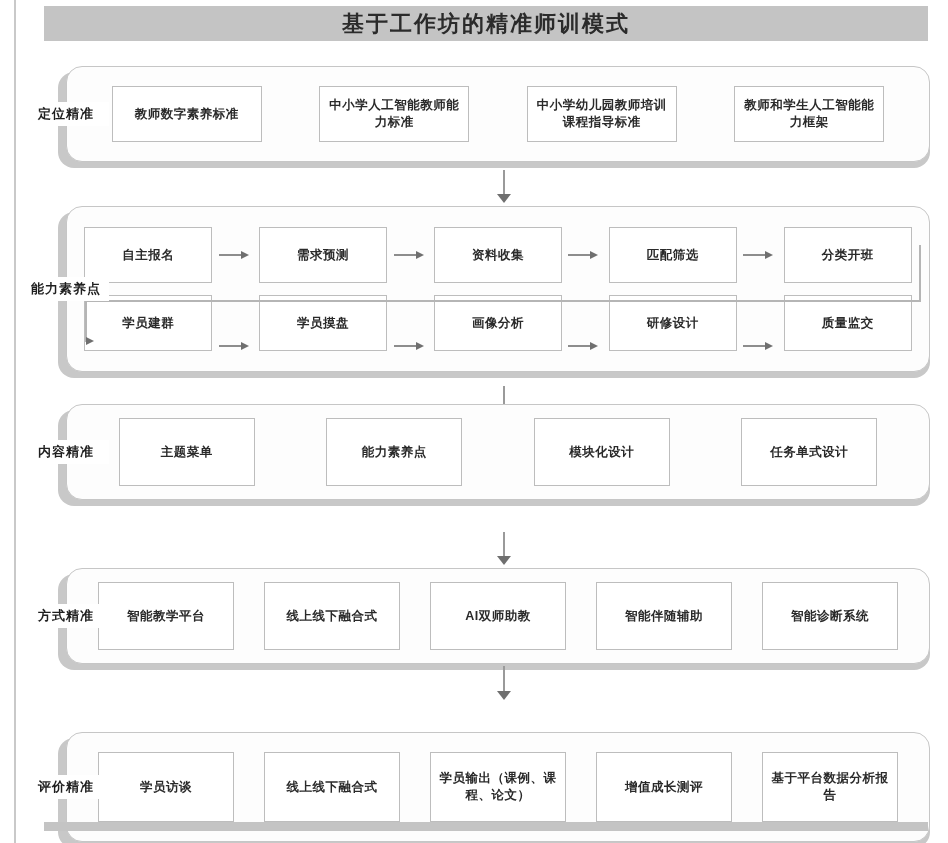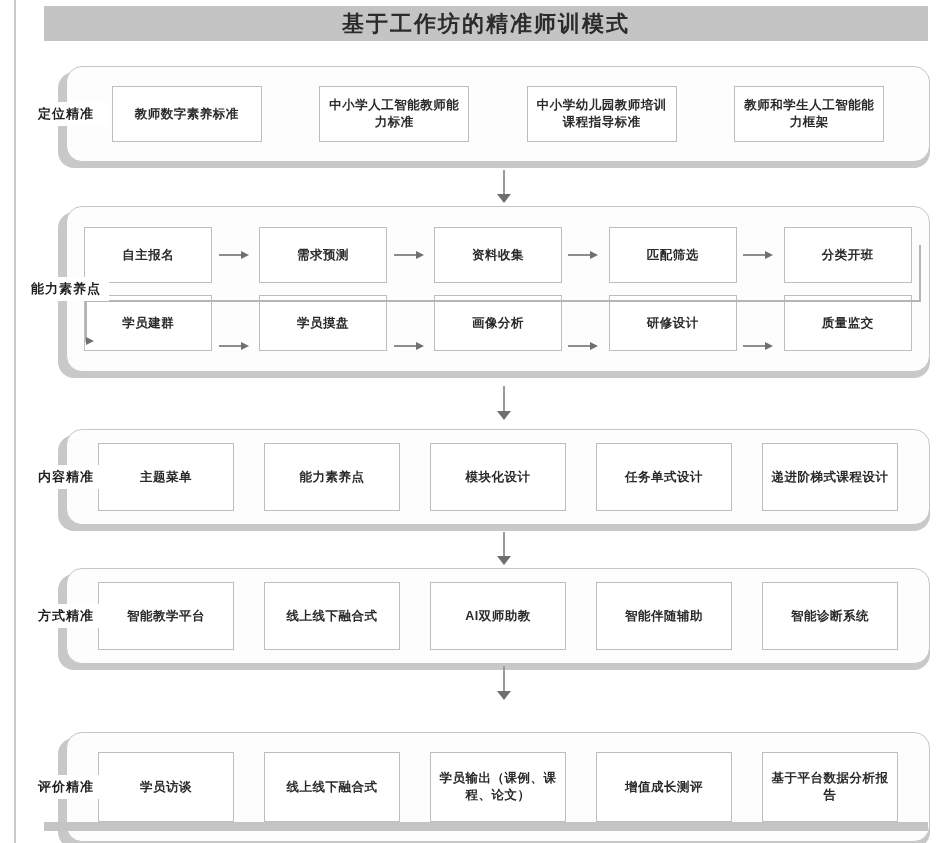--- a/index.html
+++ b/index.html
@@ -296,30 +296,29 @@
         <div class="ehead" style="left:19px; top:130px;"></div>
       </div>
     </div>
   </div>
 
   <div class="varrow" style="top:386px; height:36px;">
     <div class="vshaft" style="height:27px;"></div>
     <div class="vhead" style="top:25px;"></div>
   </div>
 
-  <div class="row r3" style="top:429px; height:96px;">
+  <div class="row r3" style="top:404px; height:96px;">
     <div class="row-shadow"></div>
     <div class="row-body">
       <div class="stage-label">内容精准</div>
       <div class="box-line">
         <div class="box">主题菜单</div>
         <div class="box">能力素养点</div>
         <div class="box">模块化设计</div>
         <div class="box">任务单式设计</div>
-        <div class="box">递进阶梯式课程设计</div>
       </div>
     </div>
   </div>
 
   <div class="varrow" style="top:532px; height:34px;">
     <div class="vshaft" style="height:26px;"></div>
     <div class="vhead" style="top:24px;"></div>
   </div>
 
   <div class="row r4" style="top:568px; height:96px;">

